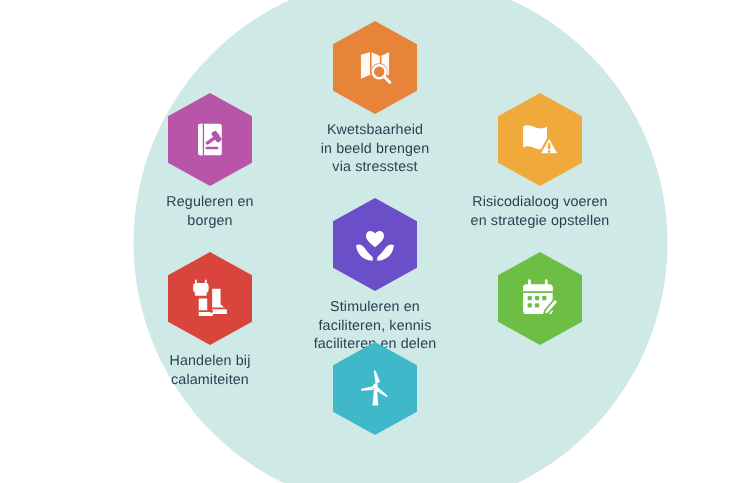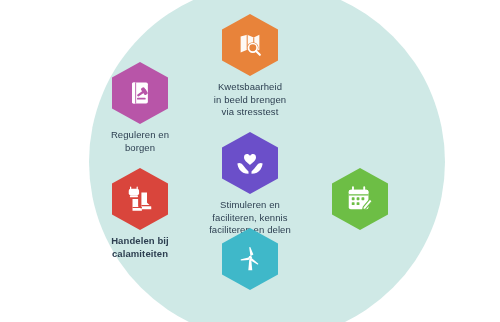--- a/index.html
+++ b/index.html
@@ -92,37 +92,51 @@
           <circle cx="19" cy="19" r="4.6" fill="none" stroke="#ffffff" stroke-width="1.8"></circle>
           <line x1="22.4" y1="22.4" x2="26.5" y2="26.5" stroke="#ffffff" stroke-width="2.2" stroke-linecap="round"></line>
         </svg>
       </span>
     </div>
     <div class="label">Kwetsbaarheid
 in beeld brengen
 via stresstest</div>
   </div>
 
+  <div class="node" style="left:285px; top:62px;">
+    <div class="hex" style="background:#f0a93b;">
+      <span>
+        <svg width="30" height="30" viewBox="0 0 32 32" fill="none">
+          <path d="M4 22 C9 18, 14 26, 21 22 L21 7 C14 11, 9 3, 4 7 Z" fill="#ffffff"></path>
+          <path d="M22.5 14 L29.5 26.5 L15.5 26.5 Z" fill="#ffffff" stroke="#f0a93b" stroke-width="1.6" stroke-linejoin="round"></path>
+          <rect x="21.7" y="18.5" width="1.7" height="4.6" rx="0.8" fill="#f0a93b"></rect>
+          <circle cx="22.55" cy="24.6" r="0.95" fill="#f0a93b"></circle>
+        </svg>
+      </span>
+    </div>
+    <div class="label">Risicodialoog voeren
+en strategie opstellen</div>
+  </div>
 
   <div class="node" style="left:175px; top:132px;">
     <div class="hex" style="background:#6b4fc9;">
       <span>
         <svg width="32" height="30" viewBox="0 0 34 32" fill="none">
           <path d="M17 8.4 C15.2 5.3, 10.6 5.9, 10.6 9.8 C10.6 13.1, 14.2 15.6, 17 18 C19.8 15.6, 23.4 13.1, 23.4 9.8 C23.4 5.9, 18.8 5.3, 17 8.4 Z" fill="#ffffff"></path>
           <path d="M3.5 16.5 C5.6 15.2, 8 16.2, 9.6 18.4 C11.2 20.6, 13.4 23.2, 15.4 25 L15.4 27.5 C11 27.5, 7.8 25.6, 5.8 22.8 C4.6 21.1, 3.8 18.8, 3.5 16.5 Z" fill="#ffffff"></path>
           <path d="M30.5 16.5 C28.4 15.2, 26 16.2, 24.4 18.4 C22.8 20.6, 20.6 23.2, 18.6 25 L18.6 27.5 C23 27.5, 26.2 25.6, 28.2 22.8 C29.4 21.1, 30.2 18.8, 30.5 16.5 Z" fill="#ffffff"></path>
         </svg>
       </span>
     </div>
     <div class="label">Stimuleren en
 faciliteren, kennis
 faciliteren en delen</div>
   </div>
 
-  <div class="node" style="left:65px; top:168px;font-weight:bold;">
+  <div class="node" style="left:65px; top:168px;">
     <div class="hex" style="background:#d9453c;">
       <span>
         <svg width="30" height="30" viewBox="0 0 32 32" fill="none">
           <rect x="4" y="5" width="11" height="7" rx="2.2" fill="#ffffff"></rect>
           <rect x="5.2" y="12" width="8.6" height="2.1" rx="0.9" fill="#ffffff"></rect>
           <path d="M6 5 L6 3.2 M13 5 L13 3.2" stroke="#ffffff" stroke-width="1.3" stroke-linecap="round"></path>
           <path d="M17.5 9 L23.5 9 L23.5 20 L28 24 L28 27 L17.5 27 Z" fill="#ffffff"></path>
           <path d="M8 16 L14 16 L14 24 L18 27 L18 28.5 L8 28.5 Z" fill="#ffffff"></path>
           <line x1="17.5" y1="23" x2="28" y2="23" stroke="#d9453c" stroke-width="1.2"></line>
           <line x1="8" y1="25" x2="18" y2="25" stroke="#d9453c" stroke-width="1.2"></line>

